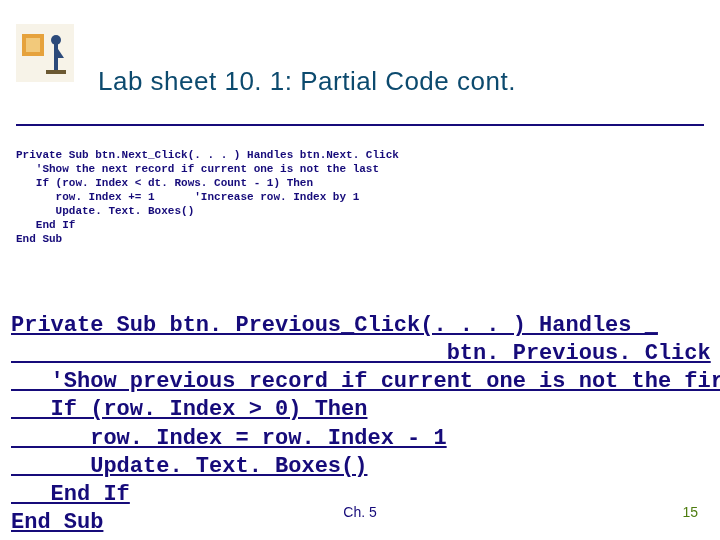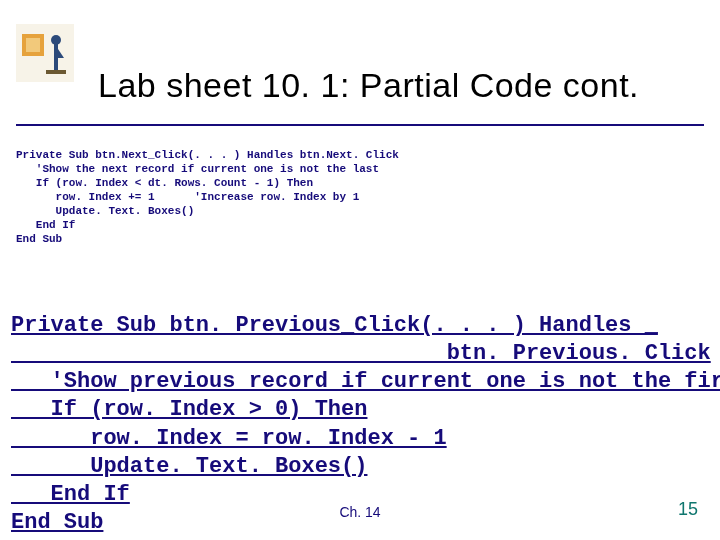--- a/index.html
+++ b/index.html
@@ -19,22 +19,22 @@
   }
   .logo {
     position: absolute;
     top: 24px;
     left: 16px;
   }
   .title {
     position: absolute;
     top: 66px;
     left: 98px;
-    font-size: 34px;
-    color: #000000;
+    font-size: 26px;
+    color: #0c4a6e;
     font-weight: 400;
     letter-spacing: 0.5px;
   }
   .title-rule {
     position: absolute;
     top: 124px;
     left: 16px;
     width: 688px;
     height: 0;
     border-top: 2px solid #160b7a;
@@ -70,22 +70,22 @@
     left: 0;
     width: 720px;
     text-align: center;
     font-size: 14px;
     color: #160b7a;
   }
   .footer-right {
     position: absolute;
     bottom: 20px;
     right: 22px;
-    font-size: 18px;
-    color: #0f766e;
+    font-size: 14px;
+    color: #4d7c0f;
   }
 </style>
 </head>
 <body>
 
 <div class="slide">
 
   <div class="logo">
     <svg width="58" height="58" viewBox="0 0 58 58">
       <rect x="0" y="0" width="58" height="58" fill="#f7f3e8"></rect>
@@ -112,16 +112,16 @@
 
   <div class="codeblock2">Private Sub btn. Previous_Click(. . . ) Handles _
                                  btn. Previous. Click
    'Show previous record if current one is not the first
    If (row. Index &gt; 0) Then
       row. Index = row. Index - 1
       Update. Text. Boxes()
    End If
 End Sub</div>
 
-  <div class="footer-center">Ch. 14</div>
+  <div class="footer-center">Ch. 5</div>
   <div class="footer-right">15</div>
 
 </div>
 
 </body></html>

